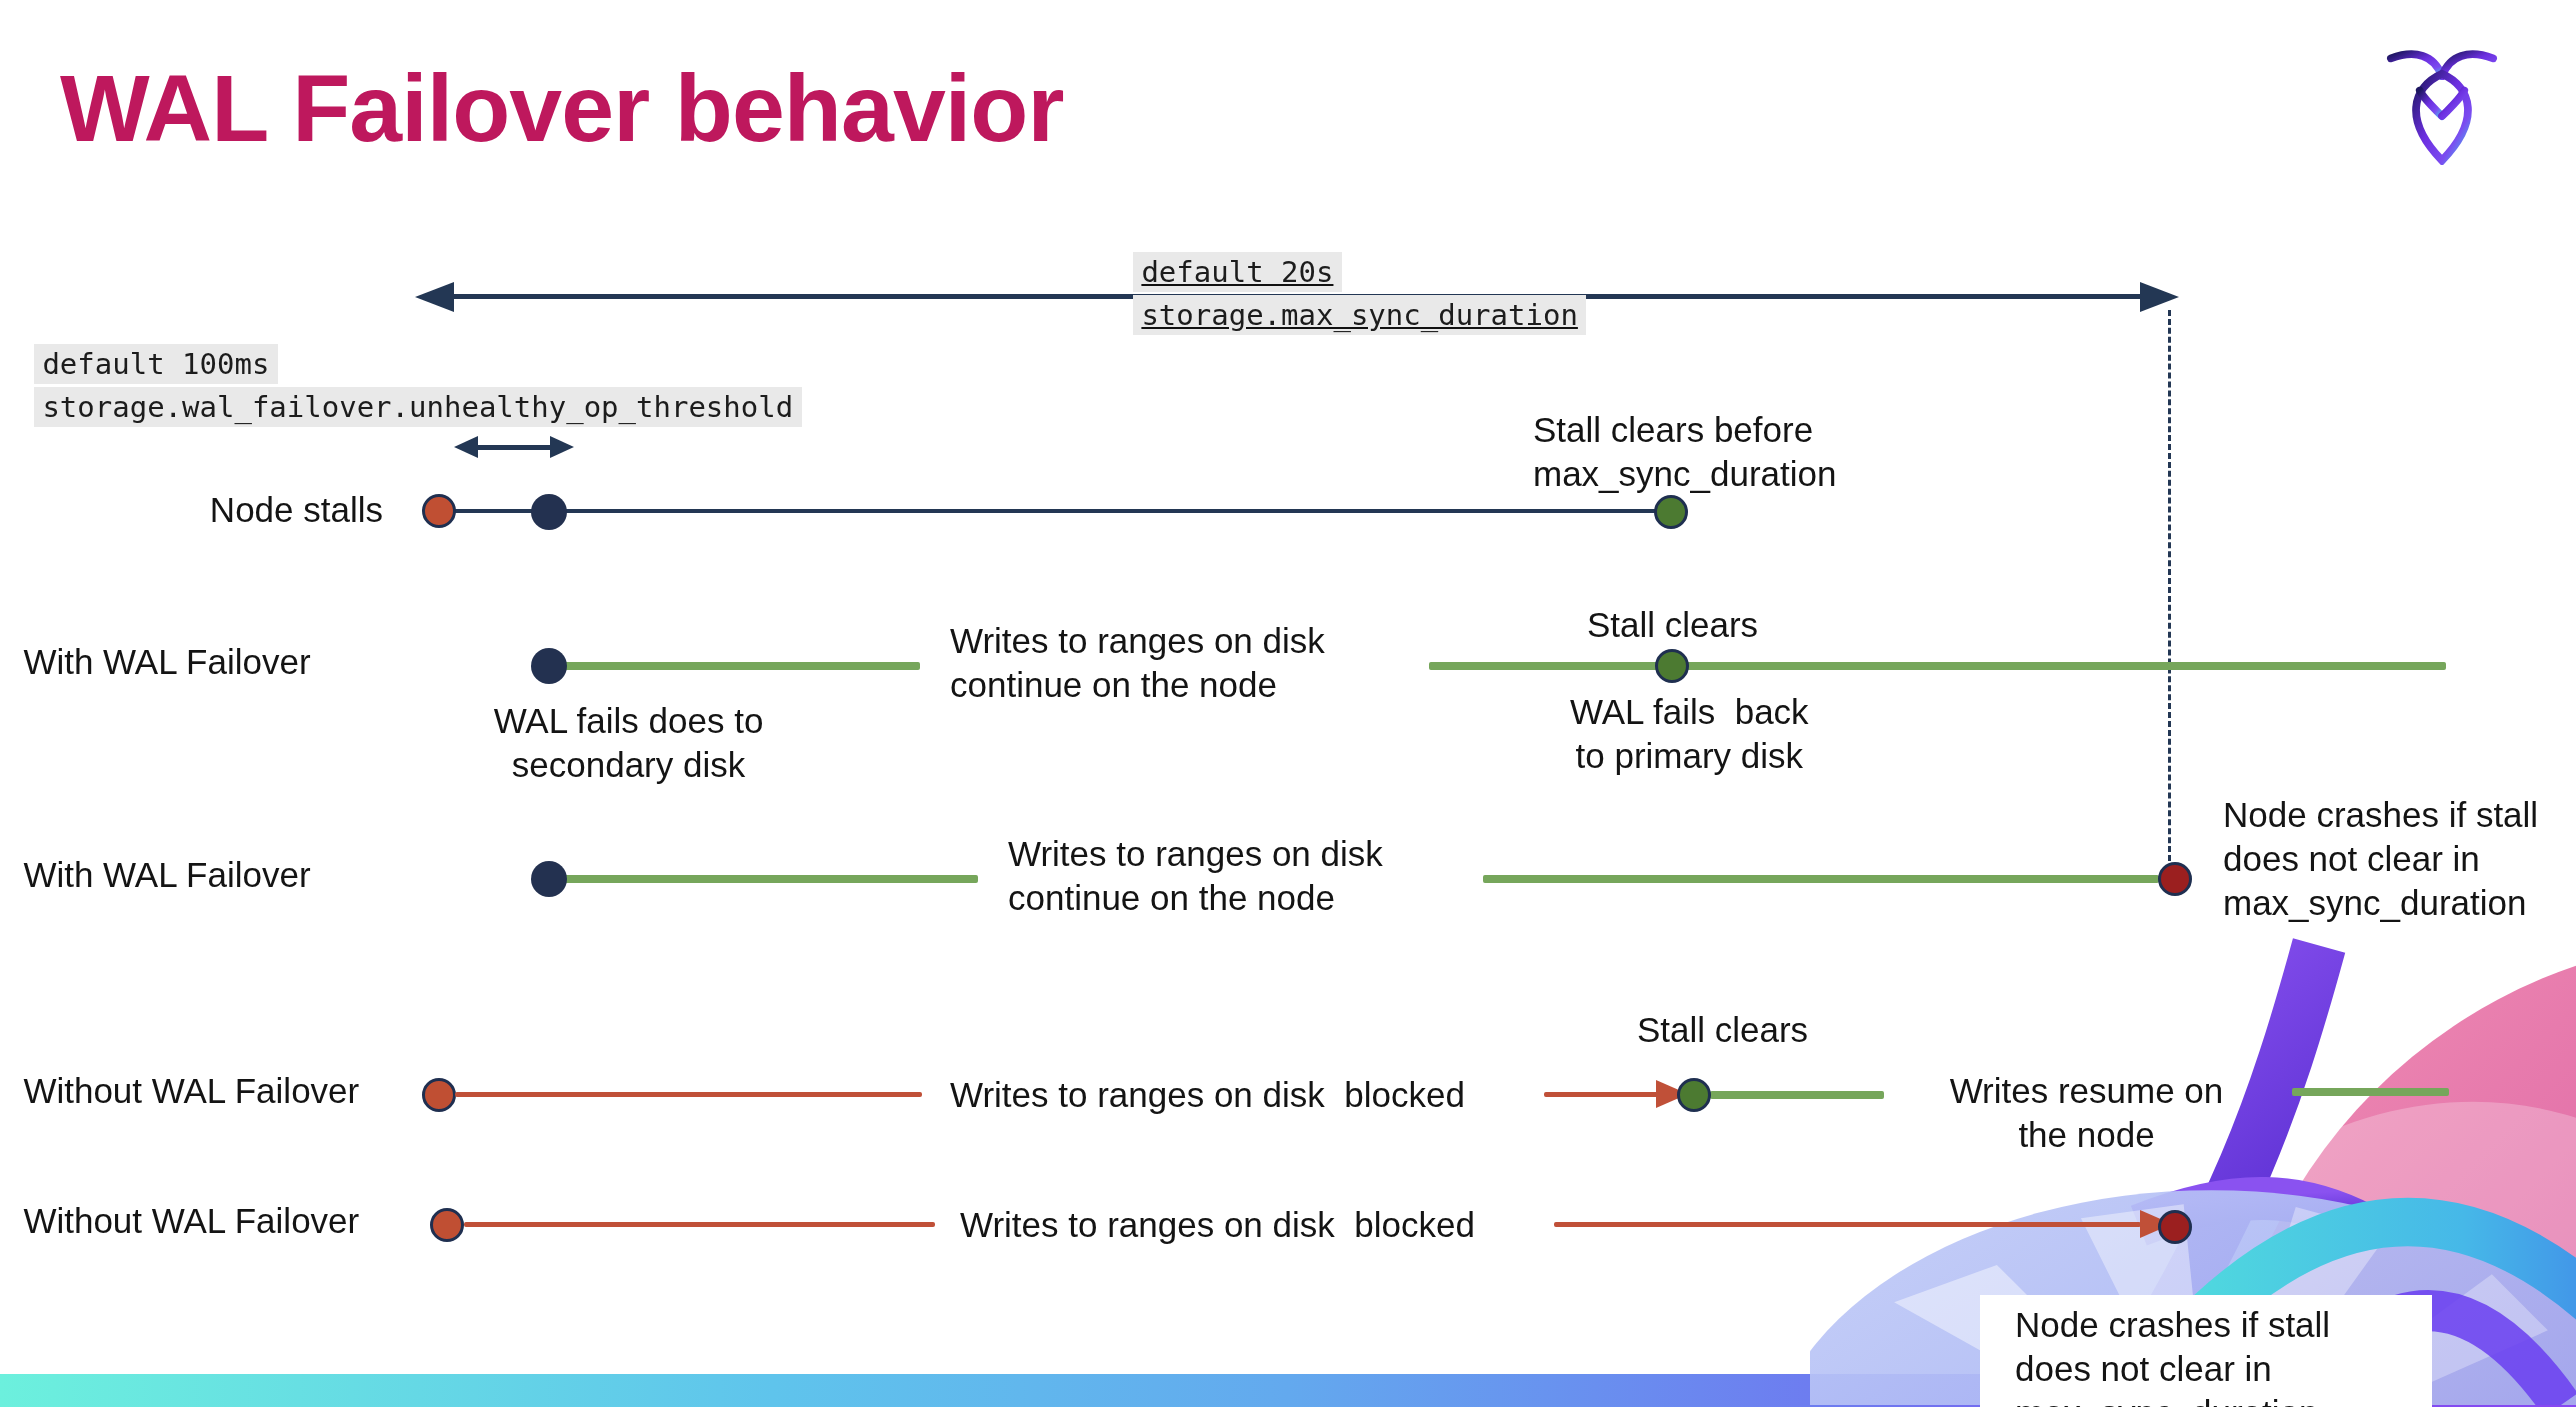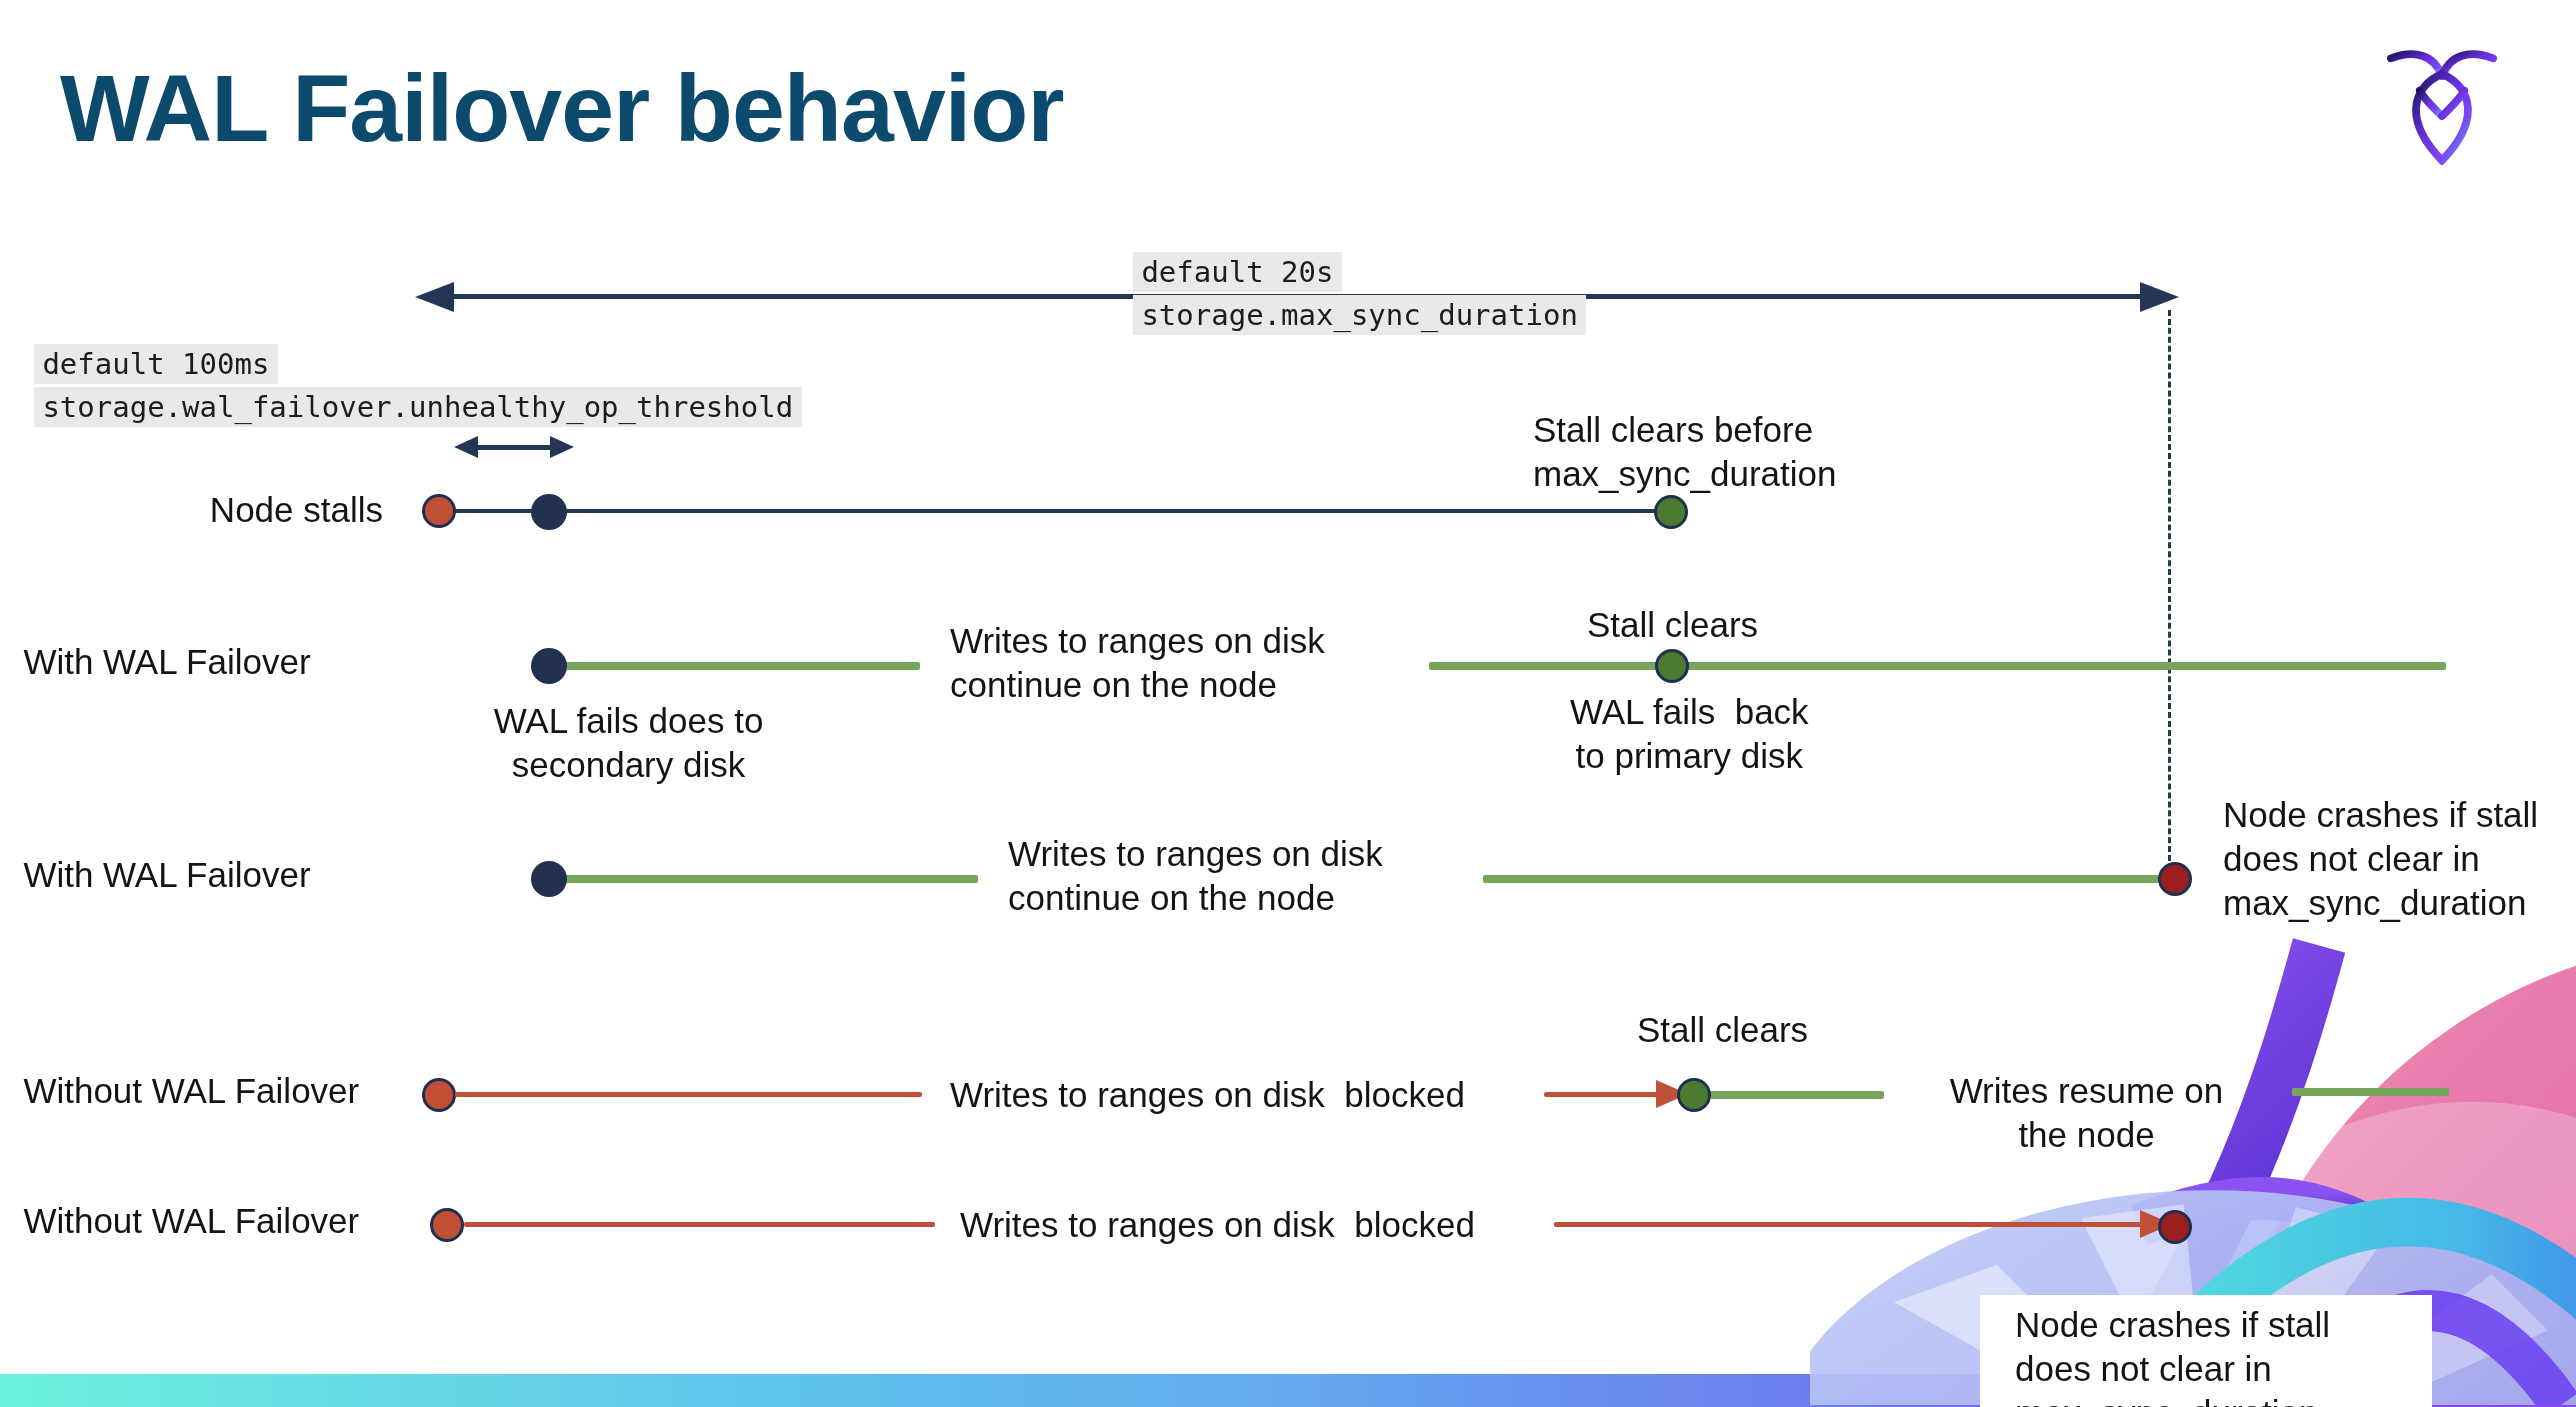--- a/index.html
+++ b/index.html
@@ -4,21 +4,21 @@
 <style>
   html,body{margin:0;padding:0;background:#ffffff;}
   #canvas{
     position:relative;width:2576px;height:1408px;background:#ffffff;
     overflow:hidden;font-family:"Liberation Sans", sans-serif;color:#111111;
   }
   .abs{position:absolute;}
   
   .title{
     left:60px;top:54px;font-size:95px;font-weight:800;letter-spacing:-0.9px;
-    color:#0c4a6e;white-space:pre;z-index:6;
+    color:#be185d;white-space:pre;z-index:6;
   }
   
   .code-block{display:flex;flex-direction:column;align-items:flex-start;gap:3.7px;z-index:6;}
   .code-line{
     font-family:"DejaVu Sans Mono", monospace;font-size:29px;color:#1c1c1c;
     background:#E9E9E9;padding:2.8px 8.4px;white-space:pre;
   }
   
   .hline{height:3.7px;background:#233754;z-index:4;}
   .gline{height:7.5px;background:#76A65B;z-index:4;border-radius:1.9px;}
@@ -77,21 +77,21 @@
       </g>
     </svg>
   </div>
 
   <div class="abs arrowline" style="left:432px;top:294px;width:1739px;"></div>
   <div class="abs tri tri-left" style="left:415px;top:282px;"></div>
   <div class="abs tri tri-right" style="left:2140px;top:282px;"></div>
 
   <div class="abs vdash" style="left:2168px;top:310px;height:551px;"></div>
 
-  <div class="abs code-block" style="left:1133px;top:252px;">
+  <div class="abs code-block" style="left:1133px;top:252px;text-decoration:underline;">
     <div class="code-line">default 20s</div>
     <div class="code-line">storage.max_sync_duration</div>
   </div>
 
   <div class="abs code-block" style="left:34px;top:344px;">
     <div class="code-line">default 100ms</div>
     <div class="code-line">storage.wal_failover.unhealthy_op_threshold</div>
   </div>
 
   <div class="abs arrowline" style="left:467px;top:445px;width:84px;"></div>

